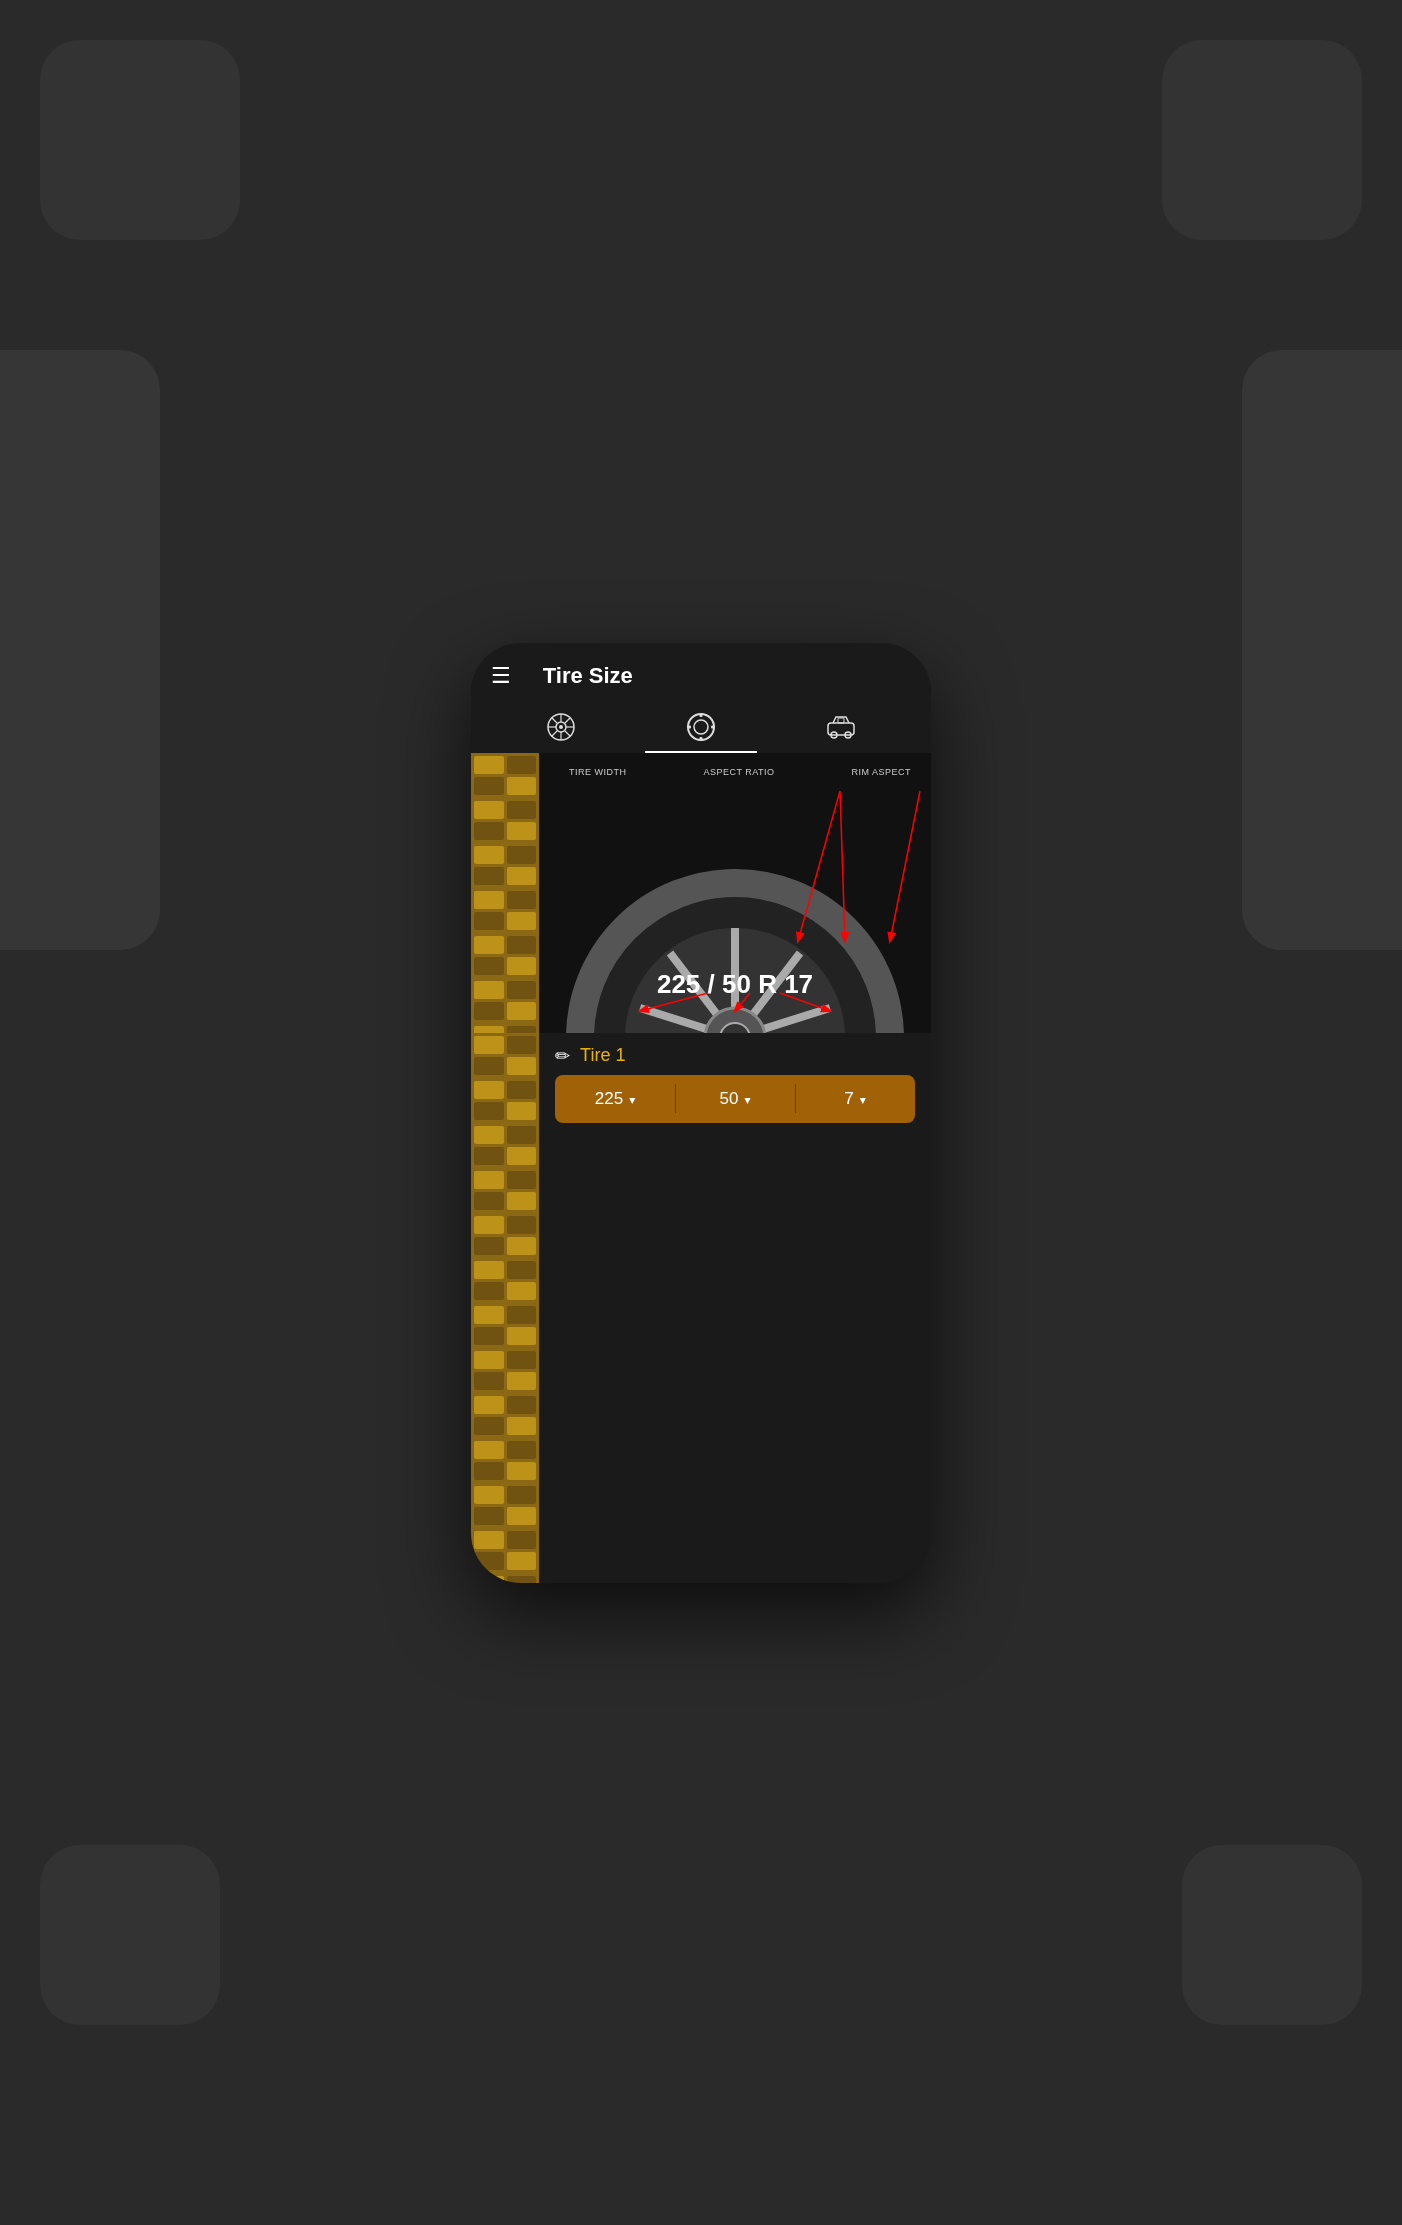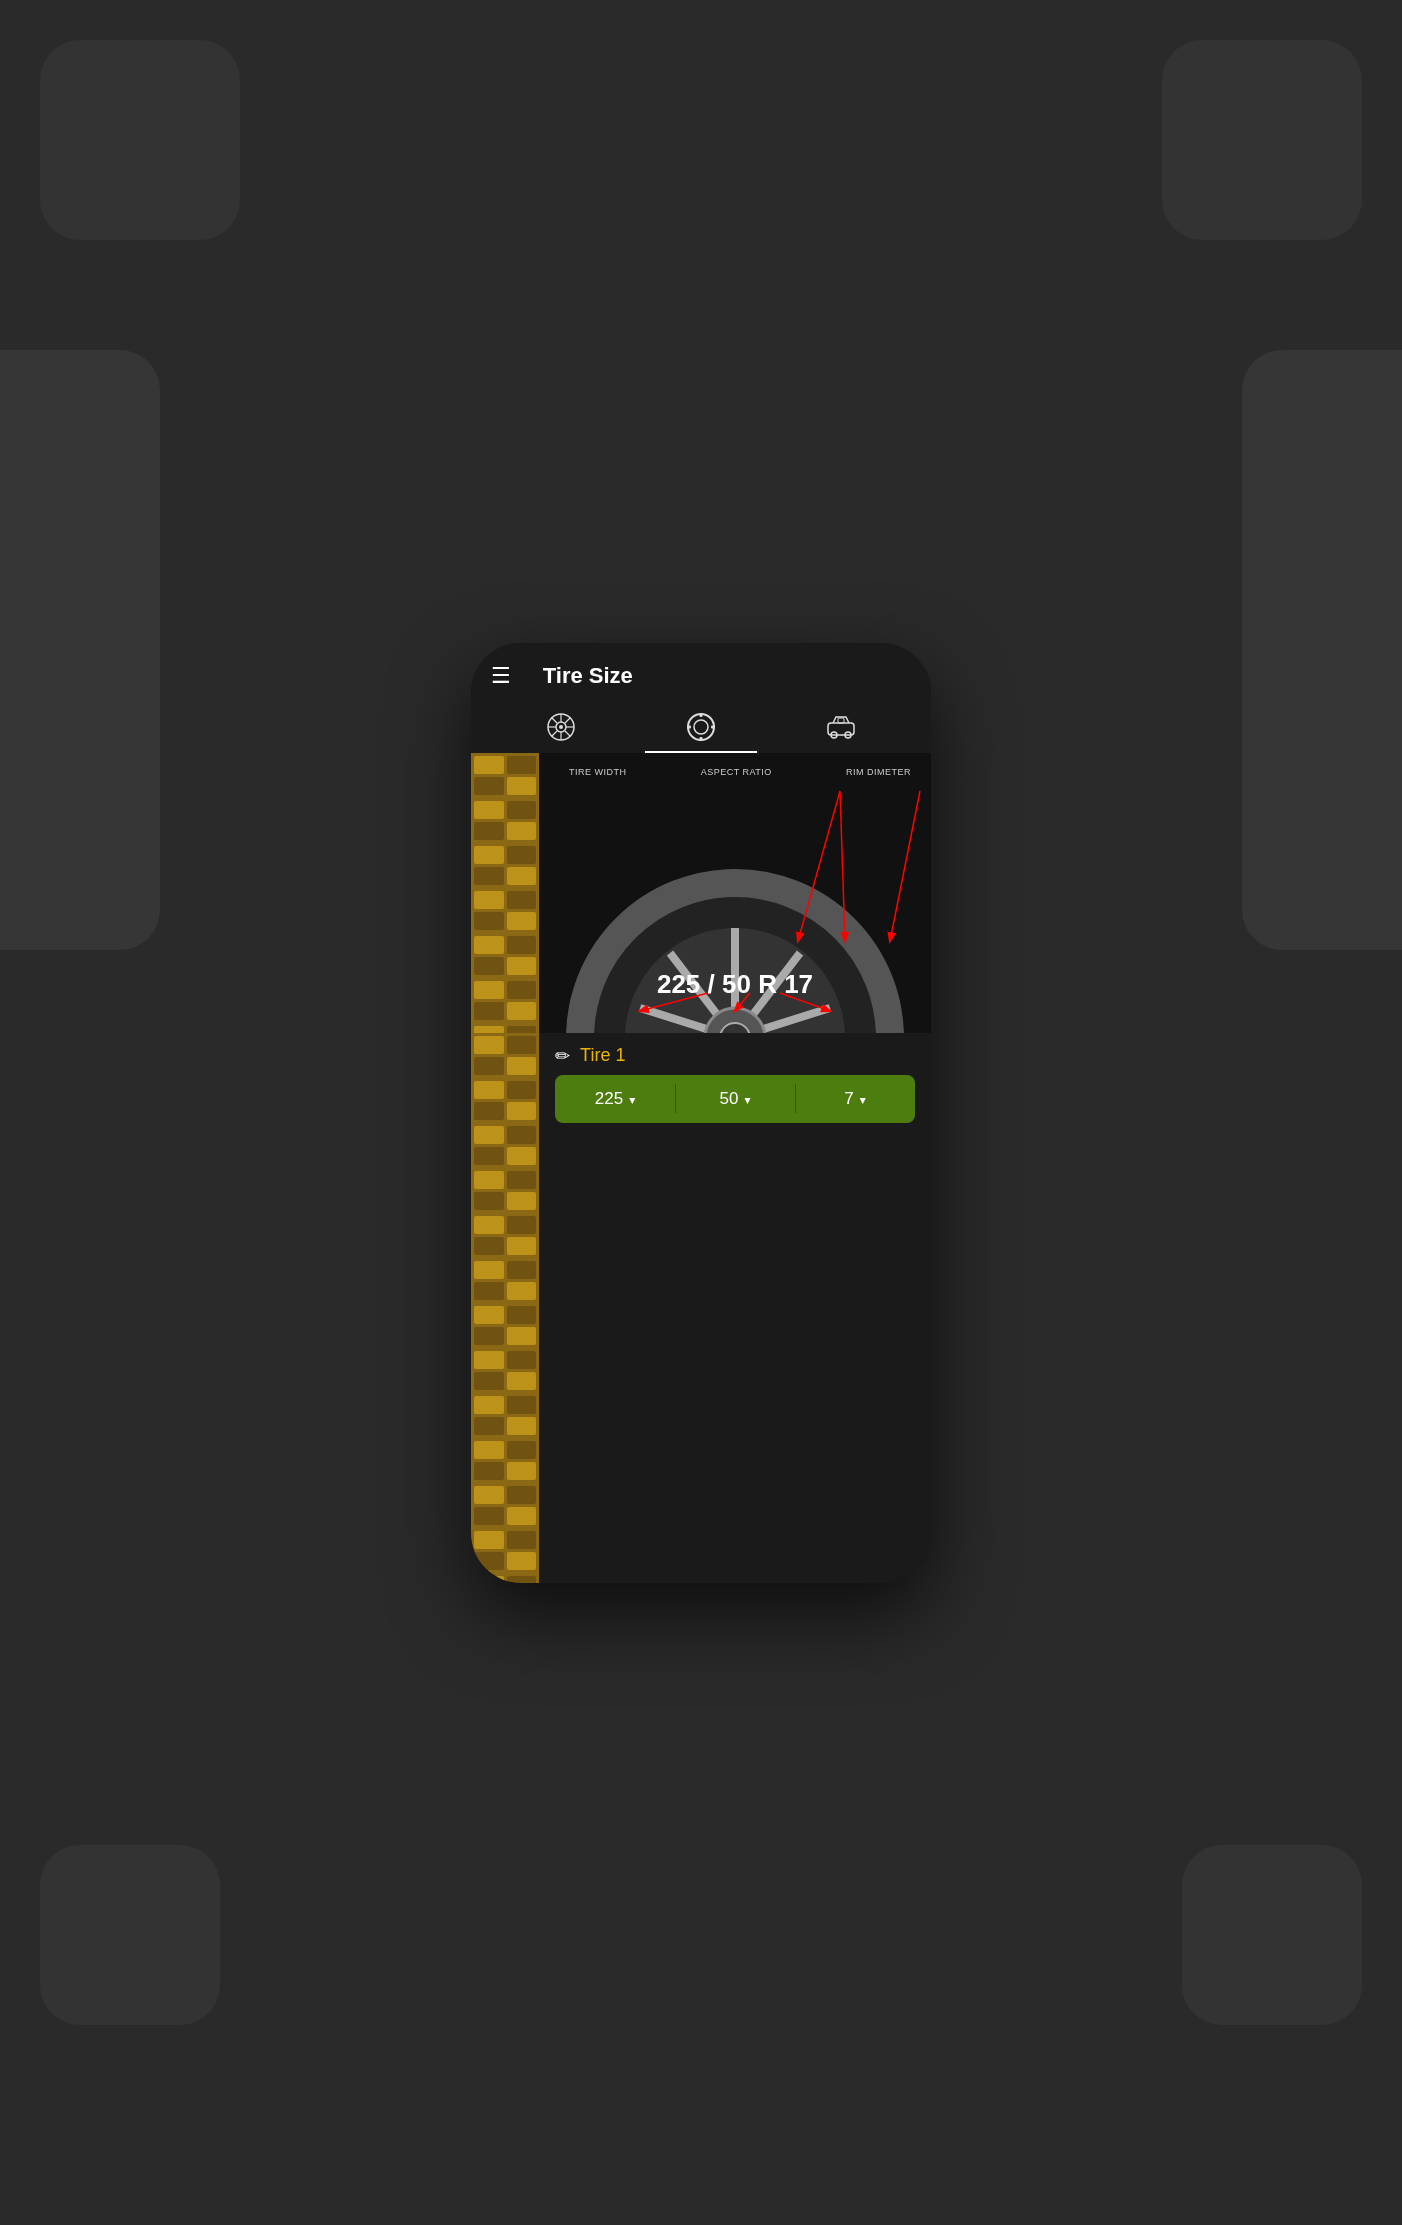--- a/index.html
+++ b/index.html
@@ -237,21 +237,21 @@
       color: #eab308;
       font-size: 18px;
       font-weight: 500;
     }
 
     
     .dropdowns-row {
       display: flex;
       align-items: center;
       margin: 0 16px 16px 16px;
-      background: #4d7c0f;
+      background: #a16207;
       border-radius: 8px;
       overflow: hidden;
     }
     .dropdown-item {
       flex: 1;
       display: flex;
       align-items: center;
       justify-content: center;
       gap: 6px;
       padding: 14px 8px;
@@ -379,21 +379,21 @@
           </div>
           <div class="tread-block">
             <div class="tread-cell"></div>
             <div class="tread-cell dark"></div>
           </div>
       </div>
 
       <div class="tire-labels">
         <span class="tire-label">TIRE WIDTH</span>
         <span class="tire-label">ASPECT RATIO</span>
-        <span class="tire-label">RIM DIMETER</span>
+        <span class="tire-label">RIM ASPECT</span>
       </div>
 
       <div class="tire-image-area">
         <svg viewBox="0 0 370 280" width="100%" height="100%" xmlns="http://www.w3.org/2000/svg">
 
           <rect width="370" height="280" fill="#111"></rect>
 
           <ellipse cx="185" cy="285" rx="155" ry="155" fill="#222" stroke="#444" stroke-width="2"></ellipse>
 
           <ellipse cx="185" cy="285" rx="155" ry="155" fill="none" stroke="#555" stroke-width="28"></ellipse>

